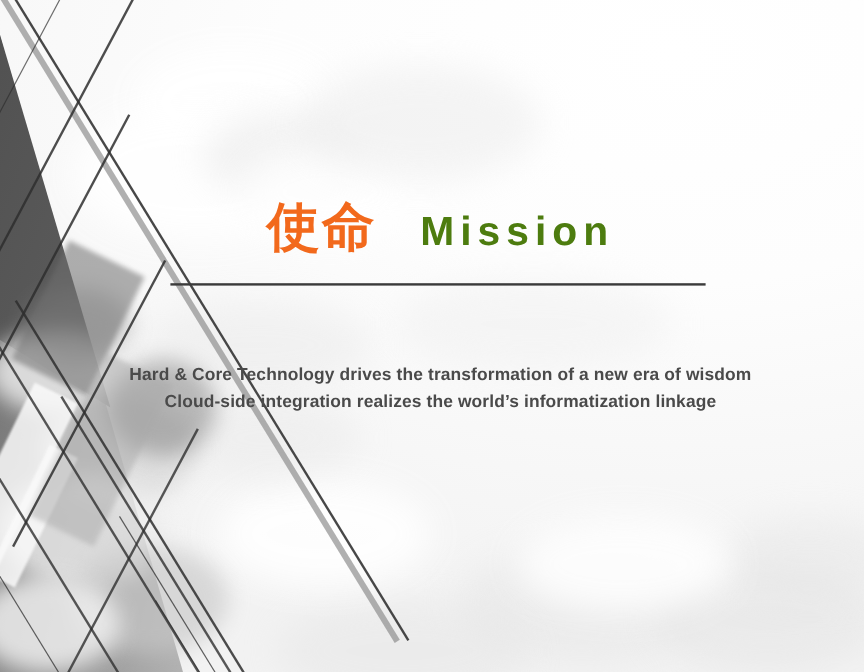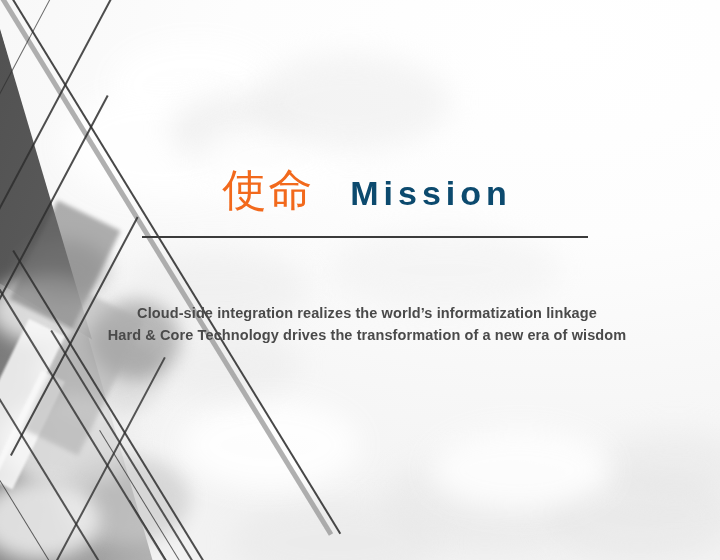--- a/index.html
+++ b/index.html
@@ -92,31 +92,31 @@
     left: 142px;
     top: 168px;
     width: 450px;
     display: flex;
     align-items: baseline;
     justify-content: center;
     white-space: nowrap;
   }
   .headline-cn {
     font-size: 44px;
-    font-weight: 400;
+    font-weight: 700;
     line-height: 1;
     letter-spacing: 2px;
     color: #f2691c;
   }
   .headline-en {
     font-size: 34px;
     font-weight: 700;
     line-height: 1;
     letter-spacing: 5px;
-    color: #0c4a6e;
+    color: #4d7c0f;
     margin-left: 36px;
   }
 
   .divider {
     position: absolute;
     left: 142px;
     top: 236px;
     width: 446px;
     height: 1.6px;
     background: #3b3b3b;
@@ -214,17 +214,17 @@
 
   <div class="headline">
     <span class="headline-cn">使命</span>
     <span class="headline-en">Mission</span>
   </div>
 
   <div class="divider"></div>
 
 
   <div class="tagline">
+    <div>Hard &amp; Core Technology drives the transformation of a new era of wisdom</div>
     <div>Cloud-side integration realizes the world’s informatization linkage</div>
-    <div>Hard &amp; Core Technology drives the transformation of a new era of wisdom</div>
   </div>
 
 </div>
 
 </body></html>

